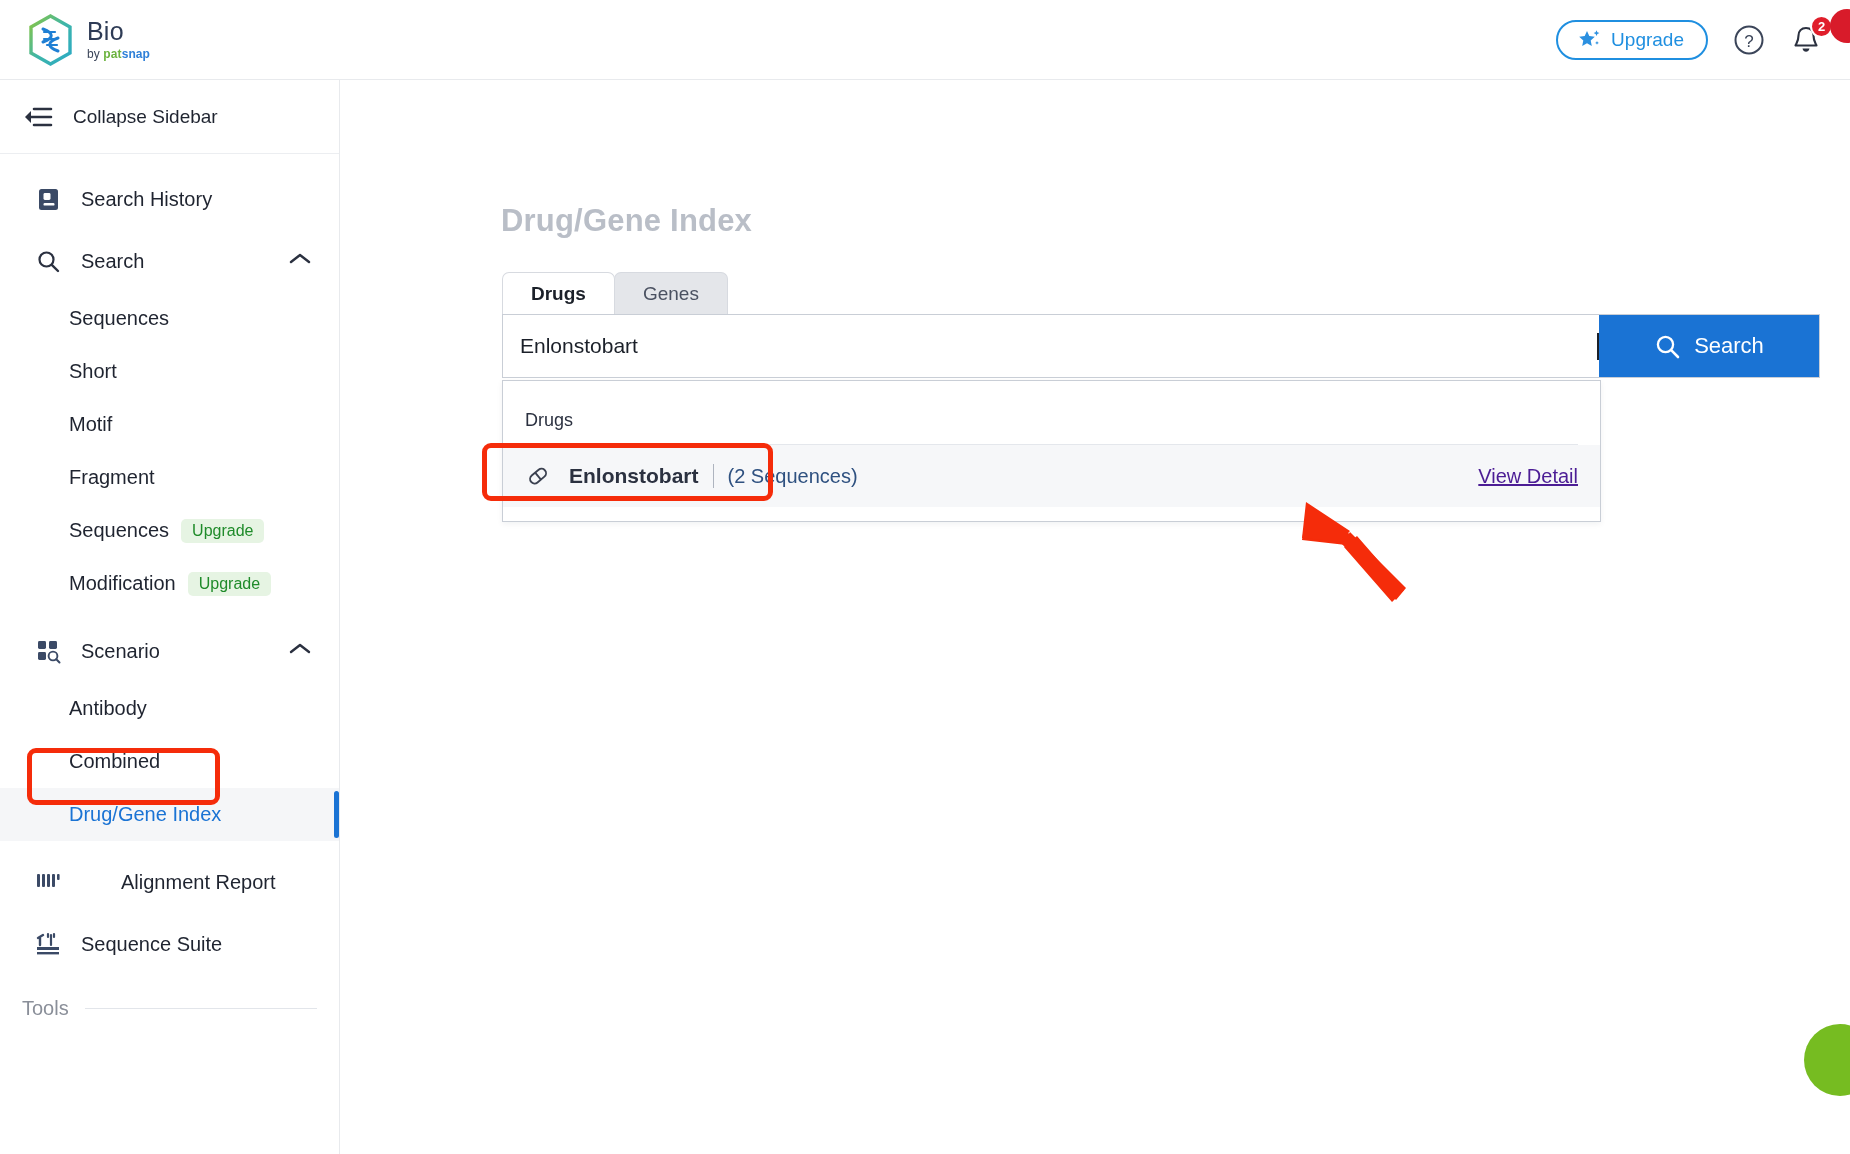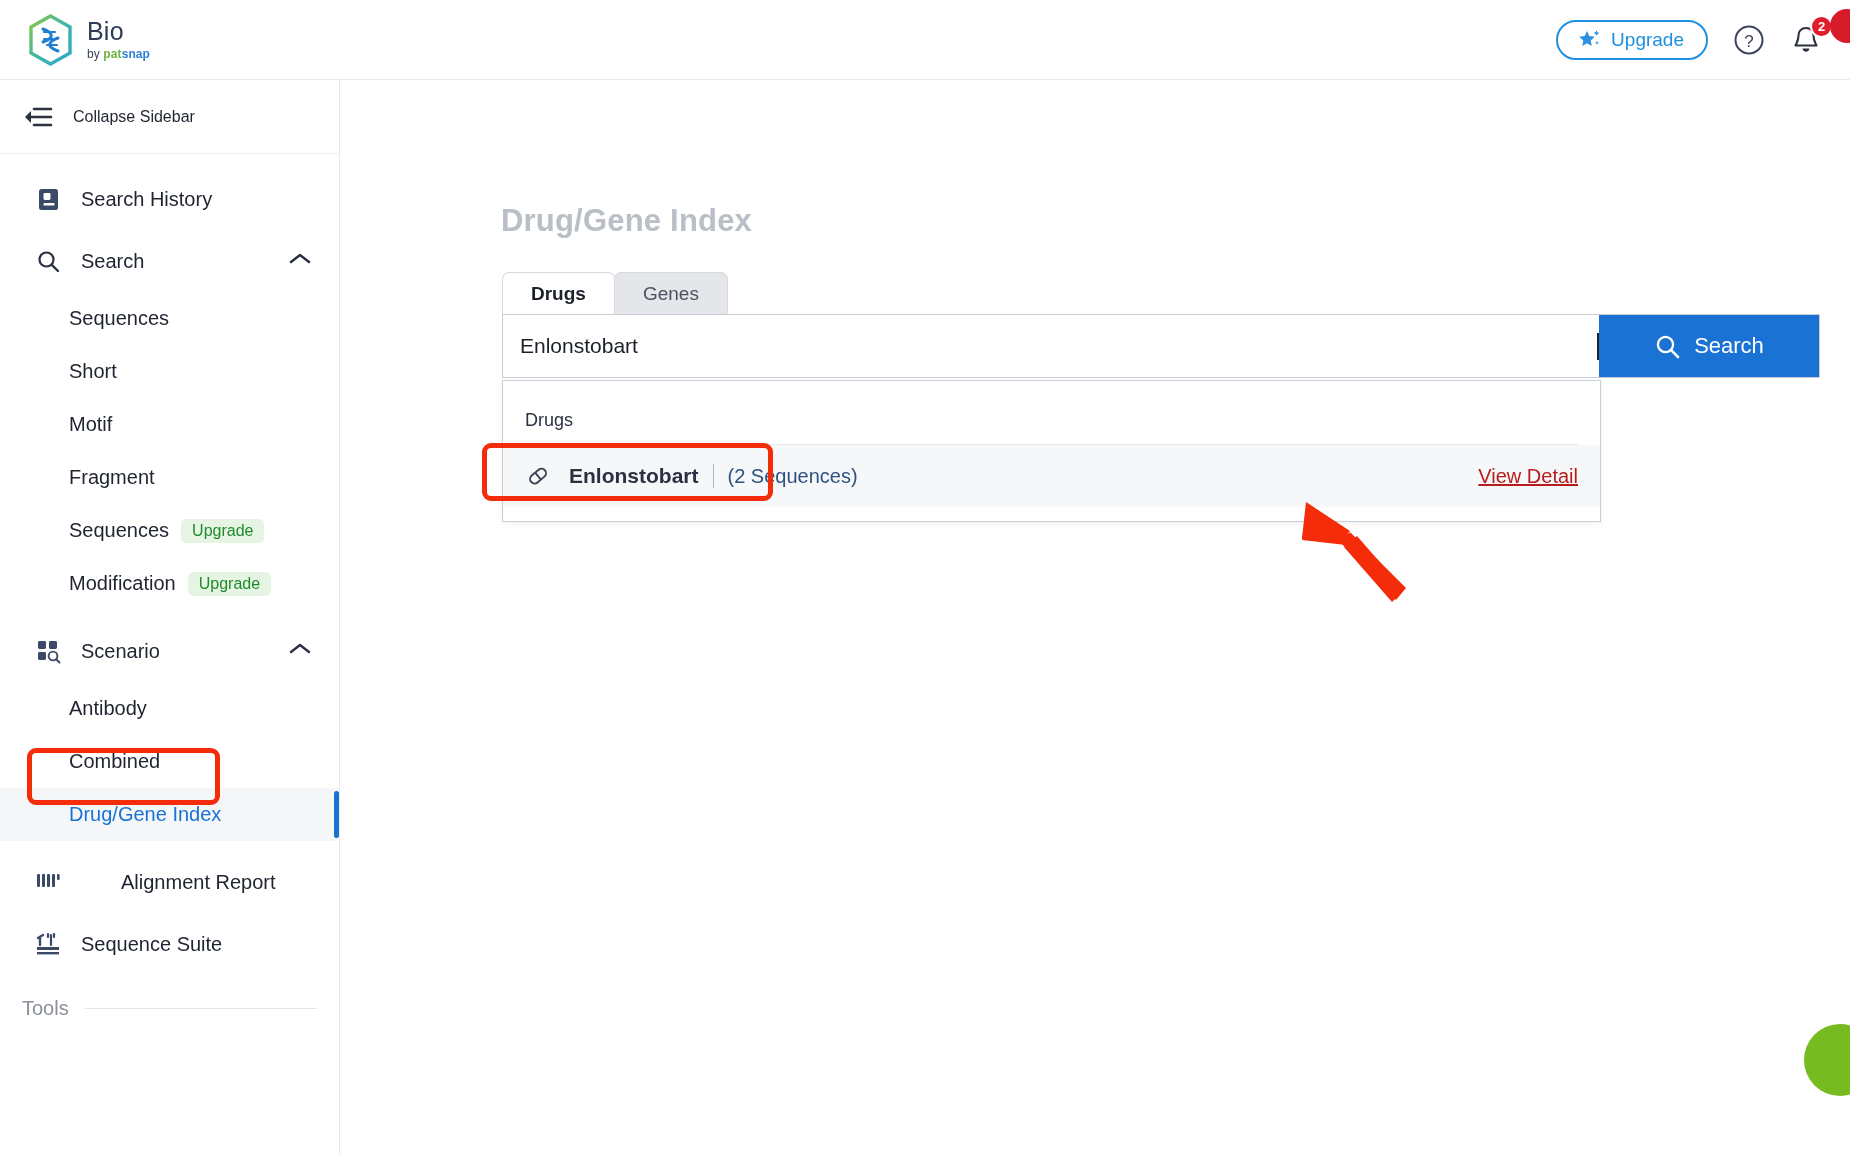--- a/index.html
+++ b/index.html
@@ -52,21 +52,21 @@
 
   
   .sidebar {
     position: absolute; top: 80px; left: 0; width: 340px; height: 1074px;
     background: #ffffff; border-right: 1px solid #e8eaed; z-index: 20;
   }
   .collapse-row {
     height: 74px; display: flex; align-items: center; gap: 19px;
     padding-left: 22px; border-bottom: 1px solid #eceef1; cursor: pointer;
   }
-  .collapse-row .txt { font-size: 16px; color: #1f2430; }
+  .collapse-row .txt { font-size: 19px; color: #1f2430; }
 
   .nav { padding-top: 14px; }
   .nav-item {
     height: 62px; display: flex; align-items: center;
     padding-left: 34px; cursor: pointer; position: relative;
   }
   .nav-item .ico { width: 28px; display: flex; align-items: center; justify-content: center; }
   .nav-item .txt { font-size: 20px; color: #1f2430; margin-left: 19px; }
   .nav-item .chev { margin-left: auto; margin-right: 28px; }
 
@@ -144,21 +144,21 @@
   .dd-divider { height: 1px; background: #e4e7ec; margin: 0 22px; }
   .dd-row {
     display: flex; align-items: center; height: 62px;
     background: #f6f7f9; padding: 0 22px; cursor: pointer;
   }
   .dd-row .pill-ico { width: 28px; display: flex; align-items: center; }
   .dd-name { font-size: 21px; font-weight: 700; color: #2b3140; margin-left: 16px; }
   .dd-sep { width: 1px; height: 24px; background: #aeb4bf; margin: 0 14px; }
   .dd-count { font-size: 20px; color: #2f5180; }
   .dd-link {
-    margin-left: auto; font-size: 20px; color: #b91c1c;
+    margin-left: auto; font-size: 20px; color: #4c1d95;
     text-decoration: underline; cursor: pointer;
   }
 
   
   .anno-box {
     position: absolute; border: 5px solid #f52c0a; border-radius: 9px;
     pointer-events: none; z-index: 50;
   }
   .anno-arrow { position: absolute; z-index: 50; pointer-events: none; }
 

